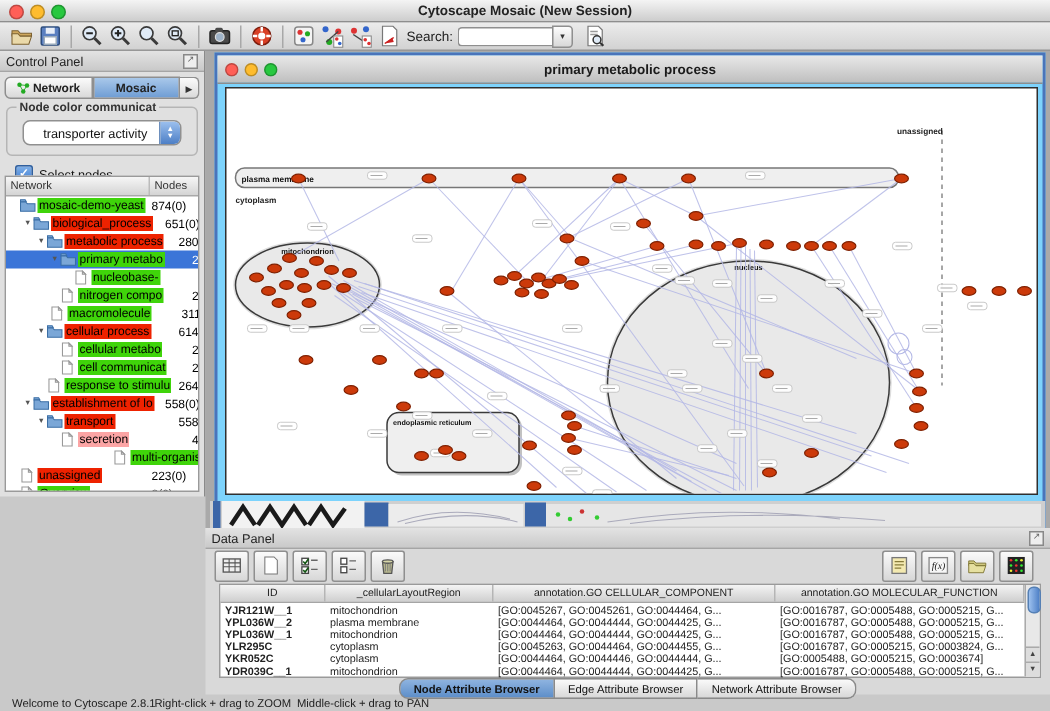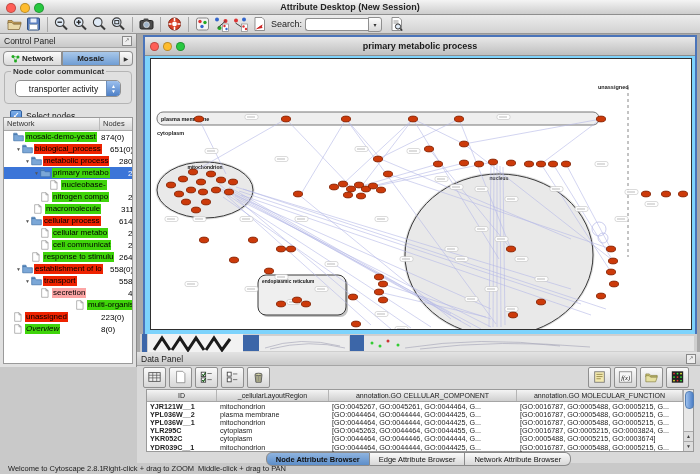--- a/index.html
+++ b/index.html
@@ -21,21 +21,21 @@
   .tbtn{width:19px;height:17px;display:flex;align-items:center;justify-content:center;}
   .tsep{width:1px;height:15px;background:#a8a8a8;margin:0 4px;}
   .search-label{font-size:9px;color:#222;margin:0 3px 0 2px;}
   .search-box{display:flex;align-items:center;}
   .search-input{width:58px;height:11px;background:#fff;border:1px solid #8f8f8f;
     border-right:none;border-radius:3px 0 0 3px;font-size:8px;padding:0 2px;}
   .search-drop{width:12px;height:13px;background:linear-gradient(#fdfdfd,#d8d8d8);
     border:1px solid #8f8f8f;border-radius:0 3px 3px 0;font-size:6px;color:#333;
     display:flex;align-items:center;justify-content:center;}
   
-  #control-panel{position:absolute;left:0;top:34px;width:137px;height:333px;
+  #control-panel{position:absolute;left:0;top:34px;width:137px;height:297px;
     background:#e0e0e0;border-right:1px solid #8a8a8a;box-sizing:border-box;}
   .panel-titlebar{height:13px;background:linear-gradient(#e3e3e3,#c9c9c9);
     border-bottom:1px solid #a5a5a5;font-size:8.5px;color:#222;
     display:flex;align-items:center;padding:0 4px;justify-content:space-between;}
   .float-icon{width:8px;height:8px;border:1px solid #888;background:#eee;
     font-size:6px;line-height:7px;text-align:center;color:#666;}
   .cp-tabs{display:flex;align-items:center;margin:3px 3px 0 3px;height:15px;}
   .cp-tab{flex:1;height:13px;border:1px solid #8f8f8f;background:linear-gradient(#fbfbfb,#d9d9d9);
     font-size:8px;font-weight:bold;color:#222;display:flex;align-items:center;justify-content:center;gap:2px;}
   .cp-tab.first{border-radius:4px 0 0 4px;}
@@ -114,21 +114,21 @@
 <body>
 
 <div id="app">
 
   <div class="titlebar">
     <div class="lights">
       <div class="light red"></div>
       <div class="light yellow"></div>
       <div class="light green"></div>
     </div>
-    <div class="title">Attribute Desktop (New Session)</div>
+    <div class="title">Cytoscape Mosaic (New Session)</div>
   </div>
 
   <div class="toolbar">
     <span id="tb-icons" style="display:flex;align-items:center;">
         <span class="tbtn">
           <svg width="17" height="16" viewBox="0 0 16 16">
             <path d="M1.5 4.5h4l1.5 1.7h7.5v1.8h-13z" fill="#cfa85e" stroke="#7c6131" stroke-width=".7"></path>
             <path d="M1.5 13.5v-7h4l1.5 1.7h7.5l-1.8 5.3z" fill="#ead9a9" stroke="#7c6131" stroke-width=".7"></path>
           </svg>
         </span>

